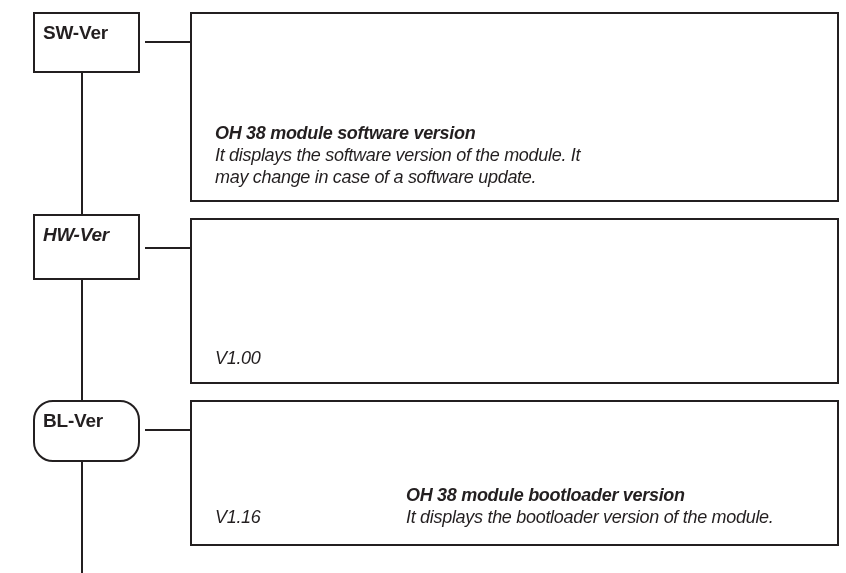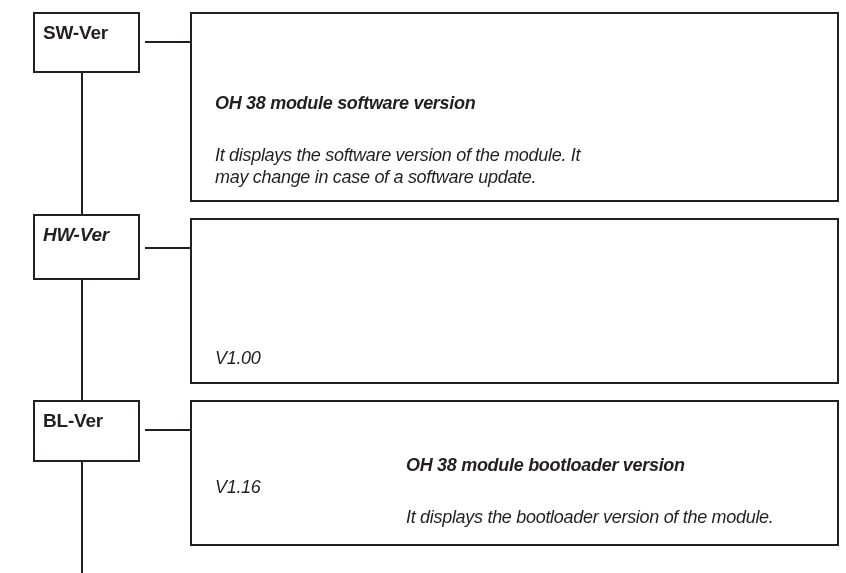--- a/index.html
+++ b/index.html
@@ -50,21 +50,21 @@
     width: 107px;
     border: 2px solid #231f20;
     background: #ffffff;
     box-sizing: border-box;
     z-index: 2;
     padding: 8px 7px 0 8px;
     margin-left: 16px;
   }
   .node-1 { top: 12px;  height: 61px; }
   .node-2 { top: 214px; height: 66px; font-style: italic; }
-  .node-3 { top: 400px; height: 62px; }
+  .node-3 { top: 400px; height: 62px; border-radius: 20px; }
   .node-label {
     font-weight: bold;
     font-size: 19px;
     letter-spacing: -0.2px;
     line-height: 22px;
     white-space: nowrap;
   }
 
   
   .info {
@@ -100,21 +100,20 @@
     flex-shrink: 0;
     padding-top: 22px; 
   }
   .text-col { flex: 1; min-width: 0; }
   .title {
     font-weight: bold;
     white-space: nowrap;
   }
   .desc {
     white-space: pre-line;
-    margin-top: 30px;
   }
 </style>
 </head>
 <body>
 
 <div class="canvas">
 
   <div class="vline"></div>
 
   <div class="hline hline-1"></div>

